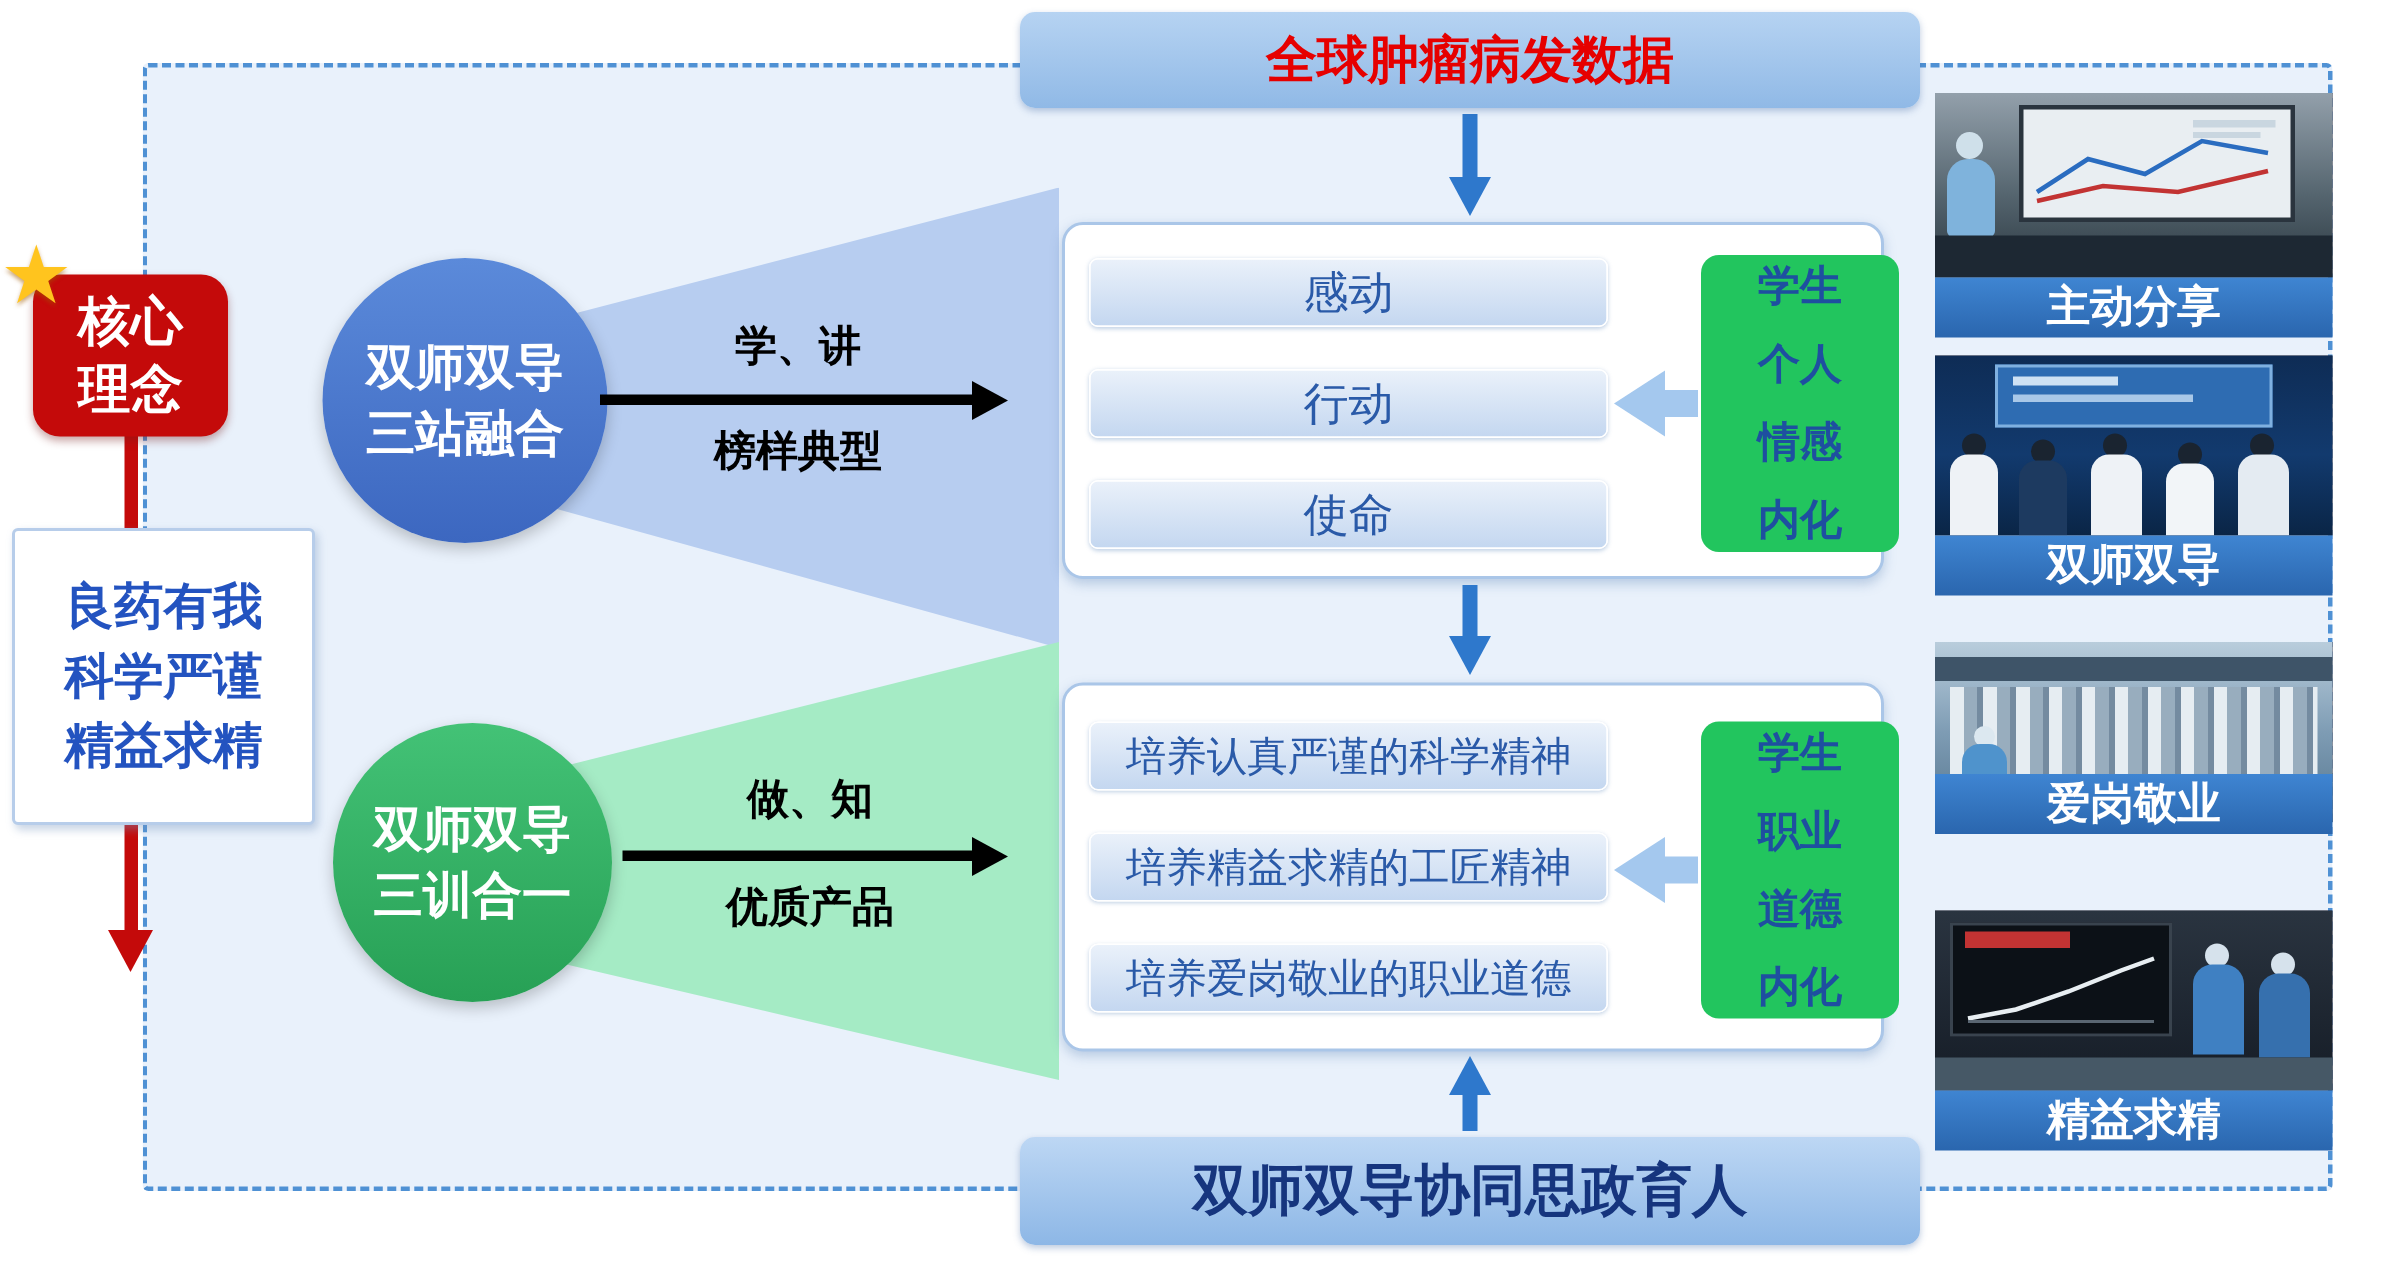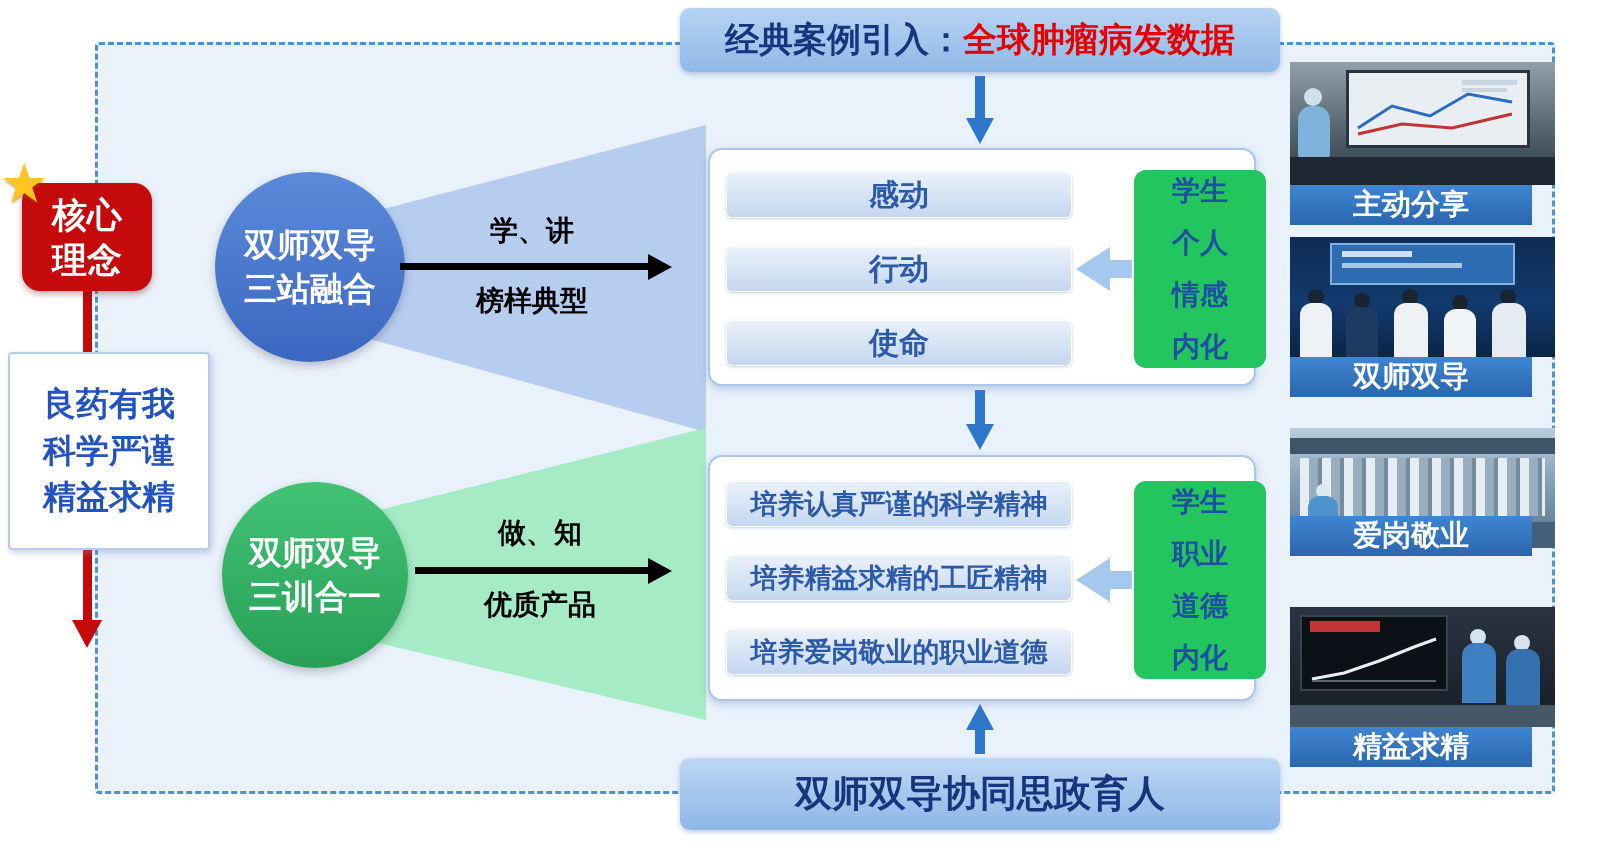--- a/index.html
+++ b/index.html
@@ -23,42 +23,41 @@
   .head-down{position:absolute;width:0;height:0;border-left:14px solid transparent;border-right:14px solid transparent;border-top:26px solid #2e78cc;z-index:3}
   .head-up{position:absolute;width:0;height:0;border-left:14px solid transparent;border-right:14px solid transparent;border-bottom:26px solid #2e78cc;z-index:3}
   .red-shaft{position:absolute;width:9px;background:#c40a0a;z-index:1}
   .red-head{position:absolute;width:0;height:0;border-left:15px solid transparent;border-right:15px solid transparent;border-top:28px solid #c40a0a;z-index:1}
   .red-box{position:absolute;left:22px;top:183px;width:130px;height:108px;border-radius:18px;background:#c40a0a;color:#fff;font-weight:bold;font-size:35px;line-height:1.3;display:flex;flex-direction:column;align-items:center;justify-content:center;z-index:2;box-shadow:0 3px 6px rgba(120,30,30,.4)}
   .star{position:absolute;left:0px;top:152px;font-size:54px;color:#ffc41e;z-index:3;text-shadow:0 2px 3px rgba(160,90,0,.55)}
   .values-box{position:absolute;left:8px;top:352px;width:202px;height:198px;background:#fff;border:2px solid #b7cdea;border-radius:4px;display:flex;flex-direction:column;align-items:center;justify-content:center;font-weight:bold;font-size:33px;color:#2353c0;line-height:1.42;z-index:2;box-shadow:2px 3px 6px rgba(120,150,190,.4)}
   .panel{position:absolute;left:708px;width:548px;background:#fff;border:2px solid #aac6e8;border-radius:14px;z-index:2;box-shadow:0 3px 8px rgba(90,130,180,.35)}
   .panel-top{top:148px;height:238px}
   .panel-bottom{top:455px;height:246px}
-  .bar{position:absolute;left:16px;width:346px;height:46px;border-radius:6px;background:linear-gradient(180deg,#eaf1fa,#c4d7f0);border:1px solid #fff;box-shadow:0 1px 3px rgba(100,140,190,.4);display:flex;align-items:center;justify-content:center;font-weight:bold;color:#2a5aa8}
+  .bar{position:absolute;left:16px;width:346px;height:46px;border-radius:6px;background:linear-gradient(180deg,#eaf1fa,#c4d7f0);border:1px solid #fff;box-shadow:0 1px 3px rgba(100,140,190,.4);display:flex;align-items:center;justify-content:center;font-weight:normal;color:#2a5aa8}
   .bar-lg{font-size:30px}
   .bar-sm{font-size:27px}
   .side-box{position:absolute;left:424px;width:132px;height:198px;background:#22c55e;border-radius:12px;display:flex;flex-direction:column;align-items:center;justify-content:space-between;font-weight:bold;color:#1e4fa0;font-size:28px;line-height:1.5}
   .block-left-head{position:absolute;width:0;height:0;border-top:22px solid transparent;border-bottom:22px solid transparent;border-right:34px solid #a4c8ee}
   .block-left-bar{position:absolute;background:#a4c8ee}
   .photo{position:absolute;left:1290px;width:265px;overflow:hidden;z-index:2;background:#223}
-  .caption{position:absolute;left:1290px;width:242px;height:40px;background:linear-gradient(180deg,#3f85d2,#2a66ae);color:#fff;font-size:29px;font-weight:bold;display:flex;align-items:center;justify-content:center;z-index:2}
+  .caption{position:absolute;left:1290px;width:265px;height:40px;background:linear-gradient(180deg,#3f85d2,#2a66ae);color:#fff;font-size:29px;font-weight:bold;display:flex;align-items:center;justify-content:center;z-index:2}
   .ph{position:absolute}
 </style>
 </head>
 <body>
 
 <div class="stage">
 
   <div class="dashed-frame"></div>
 
   <div class="funnel funnel-blue"></div>
   <div class="funnel funnel-green"></div>
 
   <div class="banner top-banner">
-    <span>经典案例引入：</span>
       <span class="red">全球肿瘤病发数据</span>
   </div>
 
   <div class="banner bottom-banner">
     <span>双师双导协同思政育人</span>
   </div>
 
   <div class="star">★</div>
   <div class="red-box">
     <span>核心</span>

